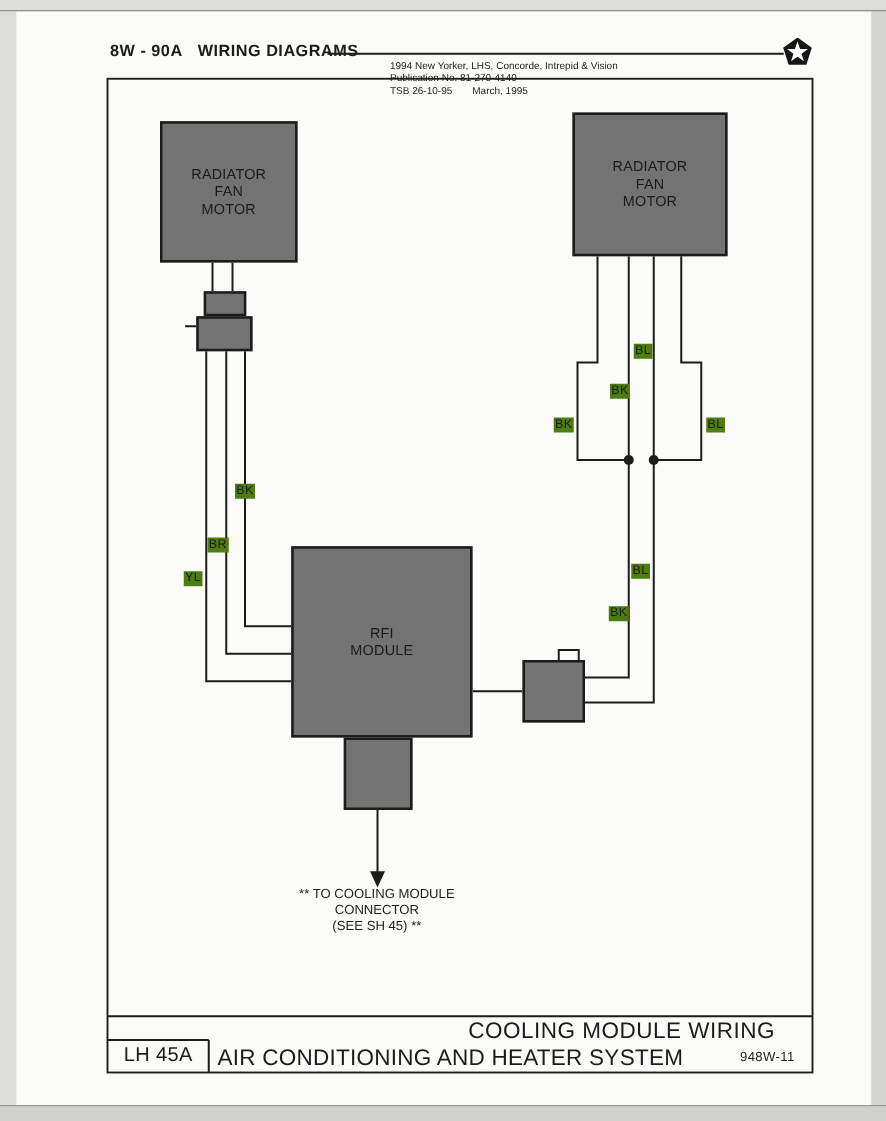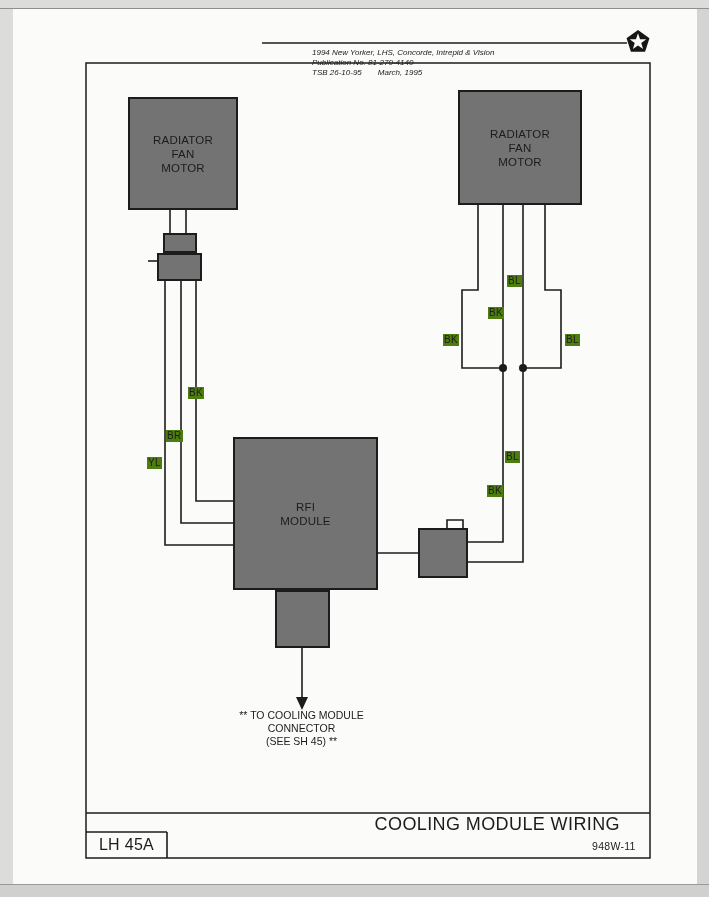--- a/index.html
+++ b/index.html
@@ -9,21 +9,21 @@
   .abs { position:absolute; }
 
   
   .scan-top    { left:0; top:0; width:709px; height:9px;  background:#dcdcda; border-bottom:1px solid #8f8f8d; }
   .scan-left   { left:0; top:0; width:13px;  height:897px; background:#dcdcda; }
   .scan-right  { left:697px; top:0; width:12px; height:897px; background:#d4d4d2; }
   .scan-bottom { left:0; top:884px; width:709px; height:13px; background:#d0d0ce; border-top:1px solid #9a9a98; }
 
   
   .hdr { left:88px; top:33px; display:flex; gap:12px; font-weight:bold; font-size:13px; letter-spacing:.4px; white-space:nowrap; }
-  .pub { left:312px; top:48px; font-size:8px; line-height:10px; white-space:nowrap;font-style:italic; }
+  .pub { left:312px; top:48px; font-size:8px; line-height:10px; white-space:nowrap; }
   .pubrow span + span { margin-left:16px; }
   .logo { left:626px; top:30px; }
 
   
   .box { position:absolute; border:2px solid #1c1c1c; background:#737373;
          display:flex; flex-direction:column; align-items:center; justify-content:center;
          font-size:11.5px; line-height:14px; letter-spacing:.2px; }
   .b-leftfan  { left:128px; top:97px;  width:110px; height:113px; }
   .b-rightfan { left:458px; top:90px;  width:124px; height:115px; }
   .b-rfi      { left:233px; top:437px; width:145px; height:153px; }
@@ -100,20 +100,24 @@
       <line x1="378" y1="553" x2="418" y2="553"></line>
       <polyline points="447,528 447,520 463,520 463,528"></polyline>
     </g>
 
     <g>
       <line x1="302" y1="648" x2="302" y2="698"></line>
       <polygon class="fill" points="296,697 308,697 302,710"></polygon>
     </g>
   </svg>
 
+  <div class="abs hdr">
+    <span>8W - 90A</span>
+    <span>WIRING DIAGRAMS</span>
+  </div>
 
   <svg class="abs logo" width="24" height="24" viewBox="0 0 22 22">
     <polygon points="11,0 21.5,7.6 17.5,20 4.5,20 0.5,7.6" fill="#161616"></polygon>
     <polygon points="11,3 12.9,8.4 18.6,8.5 14,12 15.7,17.5 11,14.2 6.3,17.5 8,12 3.4,8.5 9.1,8.4" fill="#fbfbf9"></polygon>
   </svg>
 
   <div class="abs pub">
     <div>1994 New Yorker, LHS, Concorde, Intrepid &amp; Vision</div>
     <div>Publication No. 81-270-4140</div>
     <div class="pubrow">
@@ -154,15 +158,16 @@
   <span class="wlabel wl-rl-bk">BK</span>
 
   <div class="abs note">
     <div>** TO COOLING MODULE</div>
     <div>CONNECTOR</div>
     <div>(SEE SH 45) **</div>
   </div>
 
   <div class="abs f-title1">COOLING MODULE WIRING</div>
   <div class="abs f-sheet">LH 45A</div>
+  <div class="abs f-title2">AIR CONDITIONING AND HEATER SYSTEM</div>
   <div class="abs f-ref">948W-11</div>
 
 </div>
 
 </body></html>

